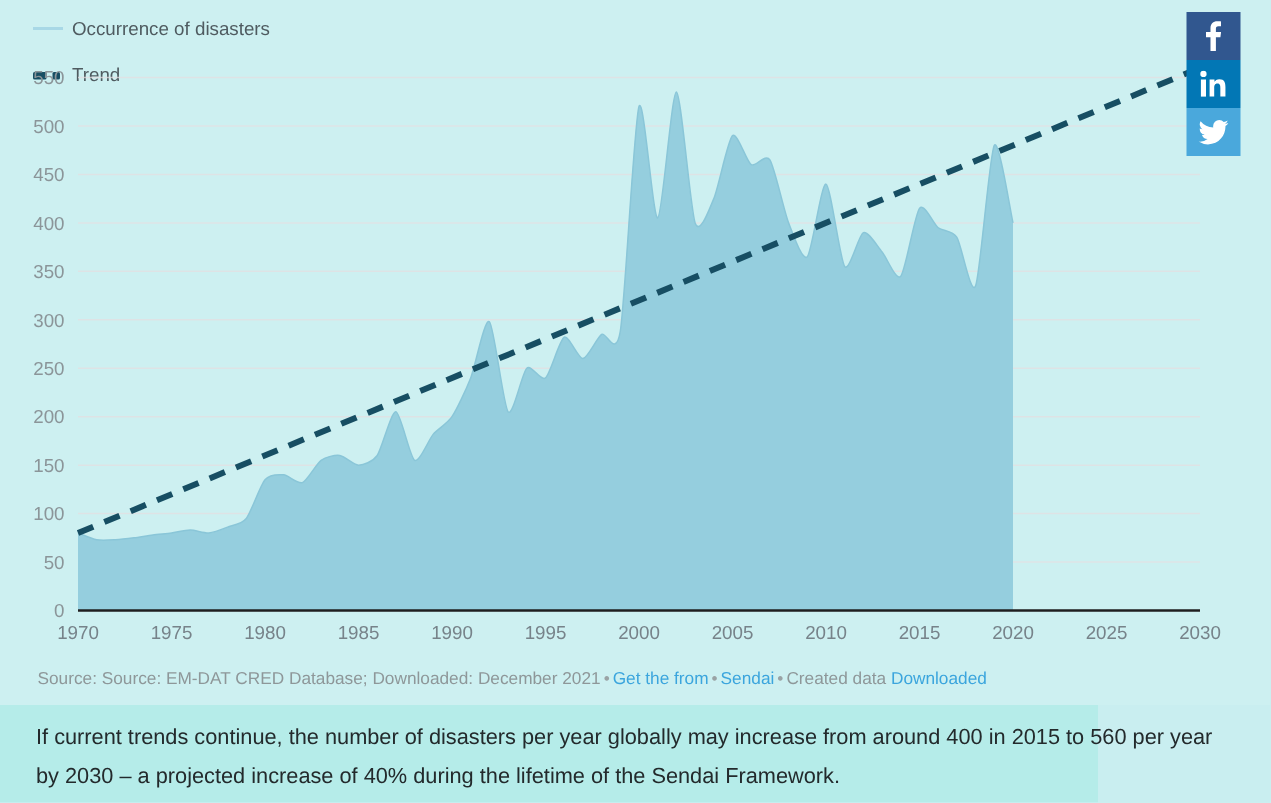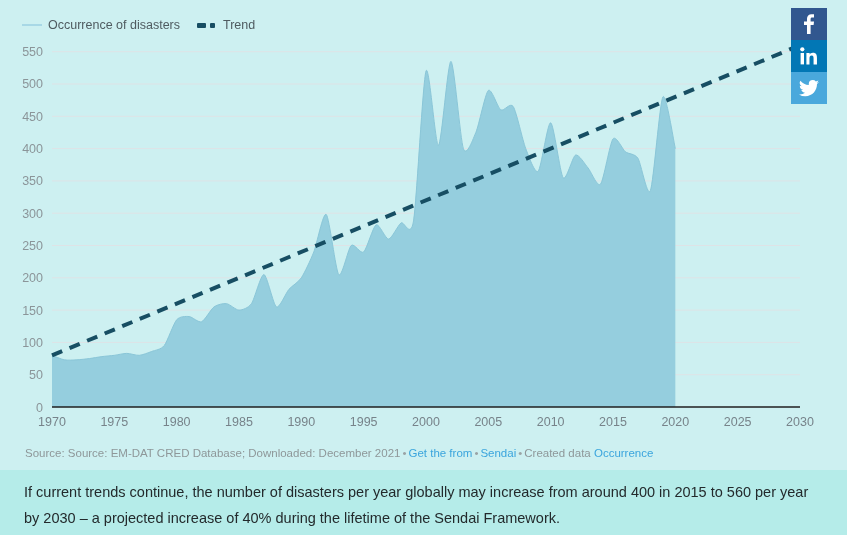--- a/index.html
+++ b/index.html
@@ -29,25 +29,26 @@
     background: #cdf0f1;
   }
 
   
   #legend {
     position: absolute;
     left: 22px;
     top: 12px;
     height: 20px;
     display: flex;
-    align-items: flex-end;
+    align-items: flex-start;
     gap: 17px;
     font-size: 12.5px;
     color: #4f5b60;
     white-space: nowrap;
+    flex-direction: column;
   }
   .legend-item {
     display: flex;
     align-items: center;
     gap: 6px;
   }
   .legend-swatch-line {
     display: inline-block;
     width: 20px;
     height: 0;
@@ -127,21 +128,21 @@
     color: #3ba5dd;
     text-decoration: none;
   }
   .dot-sep { color: #9aa3a5; padding: 0 2px; }
 
   
   #caption {
     position: absolute;
     left: 0;
     top: 470px;
-    width: 847px;
+    width: 732px;
     height: 65px;
     background: #b5ece9;
   }
   #caption-text {
     position: absolute;
     left: 24px;
     top: 9px;
     width: 800px;
     font-size: 14.5px;
     line-height: 26px;
@@ -232,21 +233,21 @@
             <text x="613" y="392" class="xtick-label">2015</text>
             <text x="675.3333333333334" y="392" class="xtick-label">2020</text>
             <text x="737.6666666666666" y="392" class="xtick-label">2025</text>
             <text x="800" y="392" class="xtick-label">2030</text>
           </g>
       </svg>
     </div>
 
     <div id="source-line">
       <span>Source: Source: EM-DAT CRED Database; Downloaded: December 2021</span><span class="dot-sep">•</span><a href="#">Get the from</a><span class="dot-sep">•</span><a href="#">Sendai</a><span class="dot-sep">•</span><span>Created data</span>
-      <a href="#">Occurrence</a>
+      <a href="#">Downloaded</a>
     </div>
 
     <div id="social">
       <div class="social-btn" id="social-facebook">
         <svg width="10" height="20" viewBox="0 0 10 20">
           <path d="M6.6 20V10.9h3.0l.45-3.5H6.6V5.16c0-1.0.28-1.7 1.73-1.7H10.2V.33C9.88.29 8.78.2 7.5.2 4.82.2 2.99 1.83 2.99 4.83V7.4H0v3.5h2.99V20H6.6z" fill="#ffffff"></path>
         </svg>
       </div>
       <div class="social-btn" id="social-linkedin">
         <svg width="18" height="18" viewBox="0 0 18 18">

